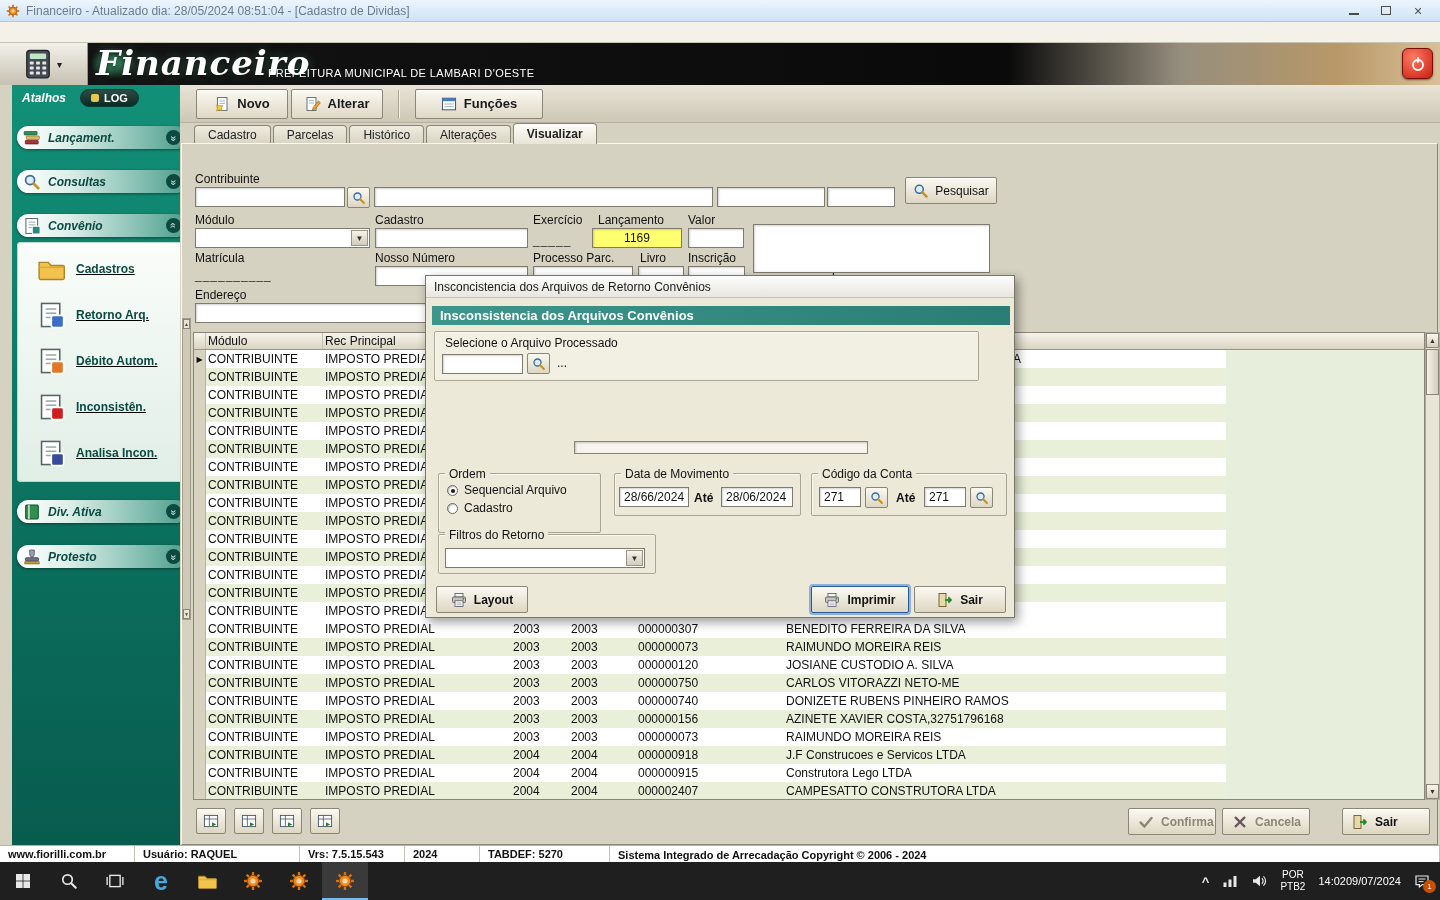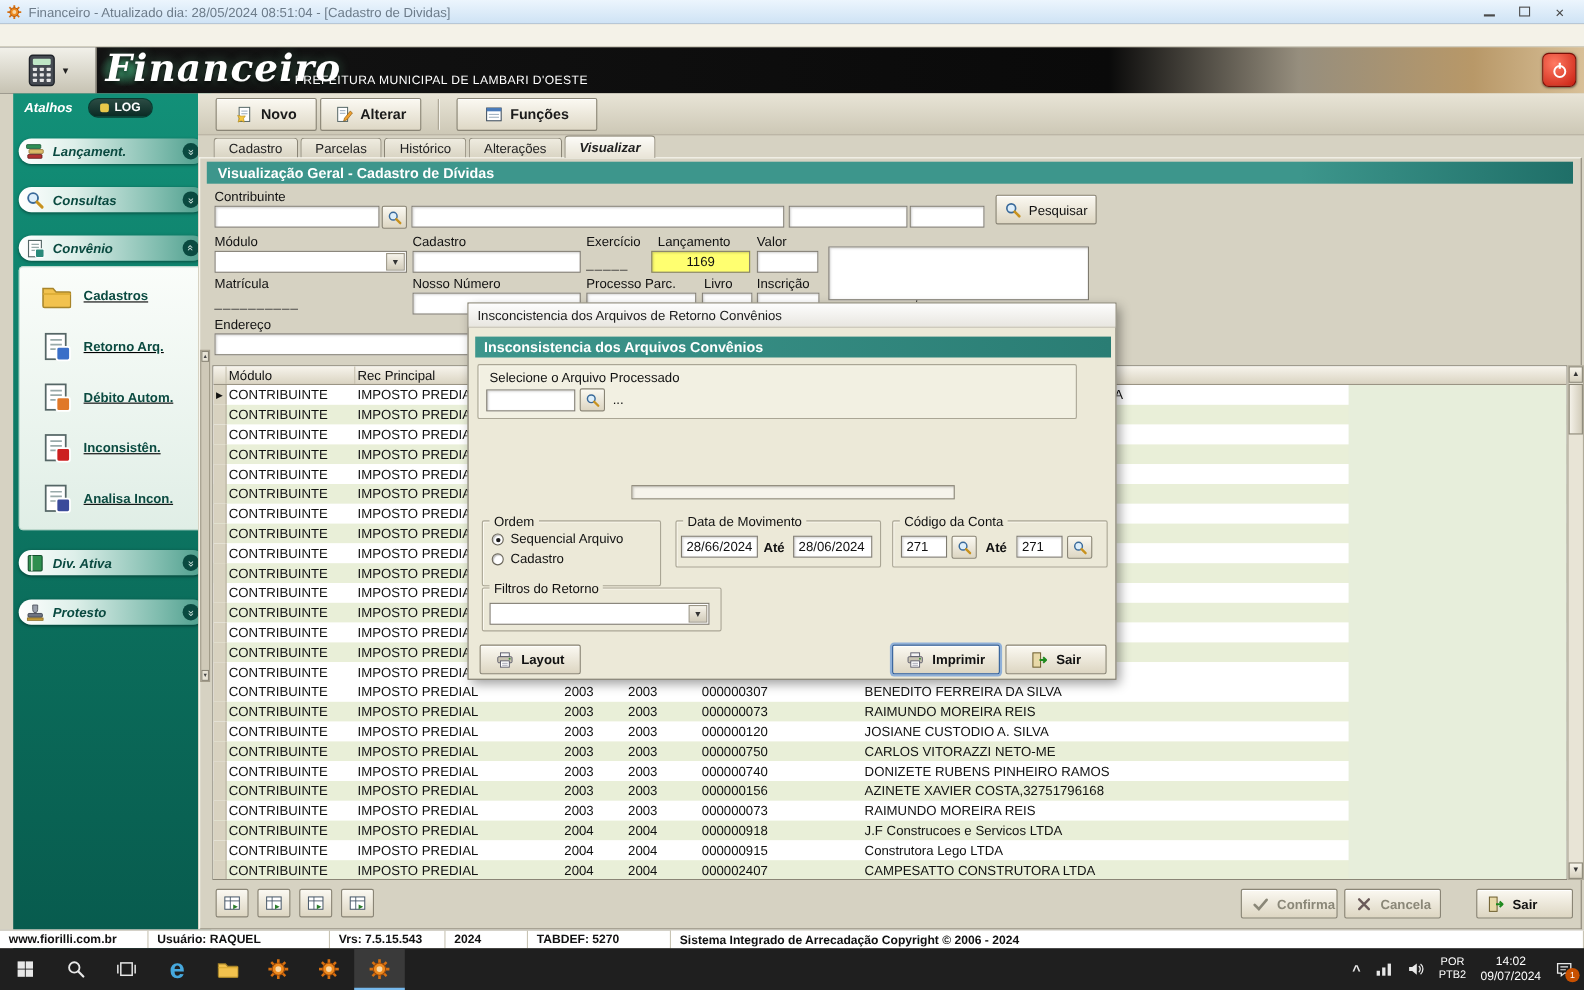--- a/index.html
+++ b/index.html
@@ -67,21 +67,21 @@
     display:flex; align-items:center; padding-left:16px; gap:3px; }
   .tb-btn { height:30px; min-width:92px; display:flex; align-items:center; justify-content:center; gap:7px;
     font-size:13px; font-weight:bold; color:#1a1a1a; background:linear-gradient(180deg,#fbf9f2,#ded8c6);
     border:1px solid #8a8576; border-radius:2px; box-shadow:inset 0 1px 0 #fff; padding:0 10px; }
   .tb-btn.wide { min-width:128px; }
   .tb-sep { width:0; height:28px; margin:0 12px; border-left:1px solid #a8a292; border-right:1px solid #f4f2ea; }
   .tabstrip { position:absolute; left:0; top:38px; width:1260px; height:21px; padding-left:14px; display:flex; align-items:flex-end; }
   .tab { height:19px; padding:0 13px; display:flex; align-items:center; font-size:12px; color:#222;
     background:linear-gradient(180deg,#efece0,#d8d3c2); border:1px solid #8a8576; border-bottom:none;
     border-radius:4px 4px 0 0; margin-right:2px; }
-  .tab.active { font-weight:bold; font-style:italic; height:21px; background:linear-gradient(180deg,#fdfcf8,#e8e4d6); position:relative; z-index:2; }
+  .tab.active { font-weight:bold; height:21px; background:linear-gradient(180deg,#fdfcf8,#e8e4d6); position:relative; z-index:2; }
   .content-frame { position:absolute; left:1px; top:58px; width:1257px; height:702px;
     border:1px solid; border-color:#fbf9f2 #8a8576 #8a8576 #fbf9f2; pointer-events:none; }
   .sec-title { position:absolute; left:8px; top:62px; right:10px; height:20px;
     background:linear-gradient(90deg,#3d968c 0%,#3d968c 80%,#1f6f68 100%);
     color:#fff; font-weight:bold; font-size:13px; display:flex; align-items:center; padding-left:10px; }
 
   .flabel { position:absolute; font-size:12px; color:#111; white-space:nowrap; }
   .flabel.it { font-style:italic;margin-top:48px; }
   .inp { position:absolute; height:20px; background:#fff; border:1px solid #7f7b6f;
     box-shadow:inset 1px 1px 2px rgba(0,0,0,.18); font-size:12px; color:#111;
@@ -168,21 +168,21 @@
   .sb-seg.grow { flex:1; }
 
   
   .taskbar { position:absolute; left:0; top:862px; width:1440px; height:38px; background:#1f1f1f; display:flex; align-items:center; }
   .tb-slot { width:46px; height:38px; display:flex; align-items:center; justify-content:center; flex:none; }
   .tb-slot.active { background:#3a3a3a; box-shadow:inset 0 -2px 0 #76b9ed; }
   .e-ico { font-size:25px; font-weight:bold; color:#46a8dd; line-height:1; }
   .tray { margin-left:auto; display:flex; align-items:center; gap:13px; padding-right:10px; height:38px; }
   .tray-chev { color:#e8e8e8; font-size:13px; font-weight:bold; }
   .lang { display:flex; flex-direction:column; align-items:center; color:#fff; font-size:10px; line-height:1.25; }
-  .clock { display:flex; flex-direction:column; align-items:center; color:#fff; font-size:11px; line-height:1.3; }
+  .clock { display:flex; flex-direction:row; align-items:flex-start; color:#fff; font-size:11px; line-height:1.3; }
   .notif-wrap { position:relative; display:flex; align-items:center; }
   .badge { position:absolute; right:-6px; bottom:-4px; width:13px; height:13px; border-radius:50%; background:#c85000;
     color:#fff; font-size:8px; display:flex; align-items:center; justify-content:center; }
 
   .ic14 { width:14px; height:14px; } .ic16 { width:16px; height:16px; } .ic18 { width:18px; height:18px; }
   .ic20 { width:20px; height:20px; } .ic28 { width:28px; height:28px; } .ic-calc { width:26px; height:30px; }
   .ic-conv { color:#2a8a7a; } .ic-deb { color:#e07828; } .ic-ret { color:#3a6fc8; } .ic-inc { color:#cc2020; } .ic-ana { color:#3a4a9a; }
 </style>
 </head>
 <body>
@@ -486,21 +486,20 @@
 
     <div class="tabstrip">
       <span class="tab">Cadastro</span>
       <span class="tab">Parcelas</span>
       <span class="tab">Histórico</span>
       <span class="tab">Alterações</span>
       <span class="tab active">Visualizar</span>
     </div>
 
     <div class="content-frame"></div>
-    <div class="sec-title">Visualização Geral - Cadastro de Dívidas</div>
 
     <span class="flabel" style="left:15px;top:87px">Contribuinte</span>
     <div class="inp" style="left:15px;top:102px;width:150px"></div>
     <button class="sbtn" style="left:167px;top:102px">
         <svg class="ic14">
           <use href="#i-mag"></use>
         </svg>
       </button>
     <div class="inp" style="left:194px;top:102px;width:339px"></div>
     <div class="inp" style="left:537px;top:102px;width:108px"></div>

